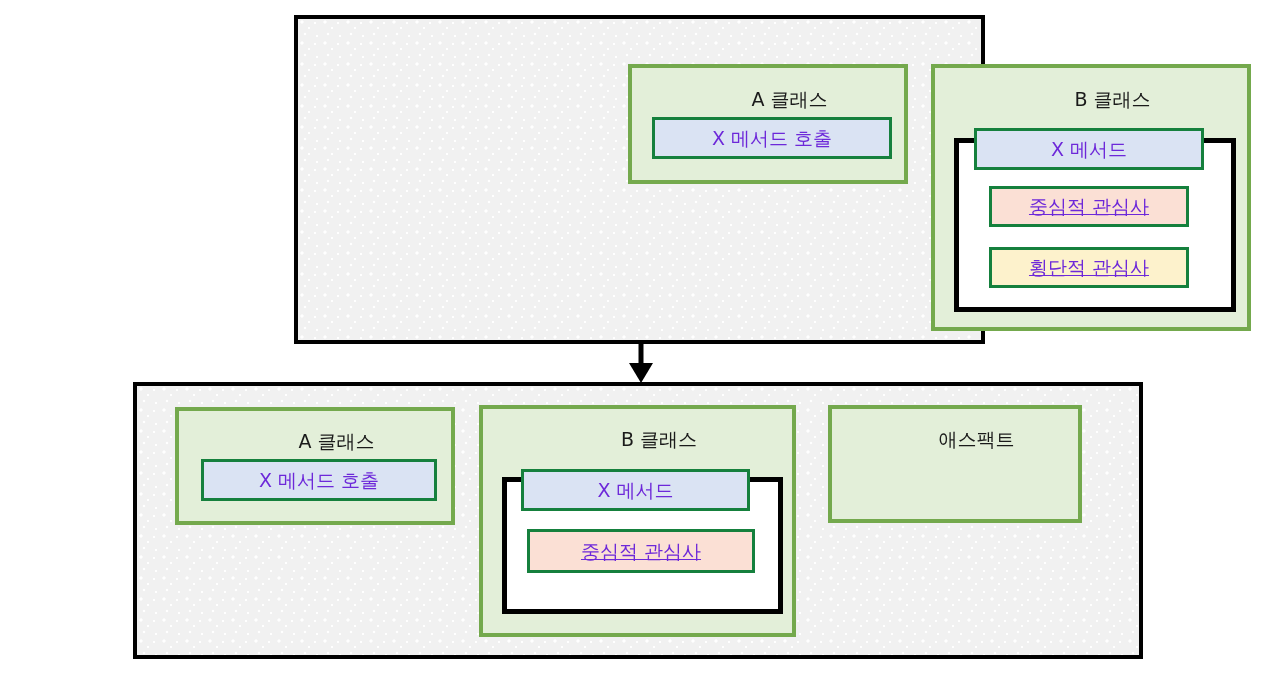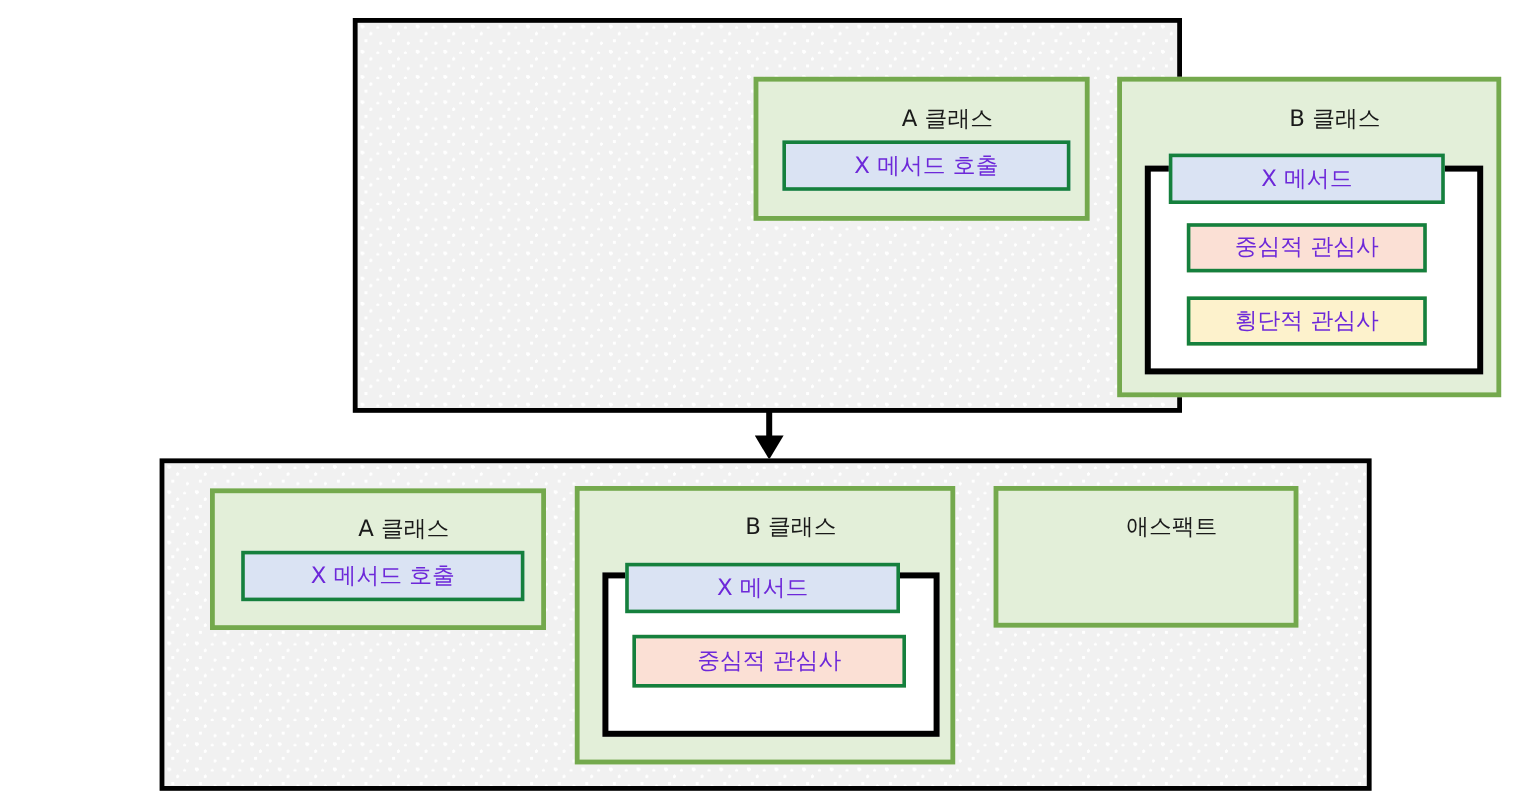--- a/index.html
+++ b/index.html
@@ -65,21 +65,21 @@
     border: 3px solid #15803d;
     display: flex;
     align-items: center;
     justify-content: center;
     color: #6d28d9;
     font-size: 19px;
     line-height: 1;
     white-space: nowrap;
   }
   .member.blue   { background: #dae3f3; }
-  .member.pink   { background: #fbe0d5; }
+  .member.pink   { background: #fbe0d5; text-decoration: underline; }
   .member.yellow { background: #fdf2cc; }
 
   
   .weave-box {
     position: absolute;
     box-sizing: border-box;
     border: 5px solid #000000;
     background: #ffffff;
   }
 
@@ -89,21 +89,21 @@
   
   #class-a-before      { left: 330px; top: 45px;  width: 280px; height: 120px; }
   #class-a-before-title{ top: 20px; }
   #member-a-before     { left: 20px; top: 49px; width: 240px; height: 42px; }
 
   #class-b-before      { left: 633px; top: 45px; width: 320px; height: 267px; }
   #class-b-before-title{ top: 20px; }
   #weave-before        { left: 19px; top: 70px; width: 282px; height: 174px; }
   #member-bx-before    { left: 39px; top: 60px; width: 230px; height: 42px; z-index: 3; }
   #member-core-before  { left: 54px; top: 118px; width: 200px; height: 41px; z-index: 3; }
-  #member-cross-before { left: 54px; top: 179px; width: 200px; height: 41px; z-index: 3; }
+  #member-cross-before { left: 54px; top: 179px; width: 200px; height: 41px; z-index: 3; text-decoration: underline; }
 
   
   #class-a-after       { left: 175px; top: 407px; width: 280px; height: 118px; }
   #class-a-after-title { top: 19px; }
   #member-a-after      { left: 22px; top: 48px; width: 236px; height: 42px; }
 
   #class-b-after       { left: 479px; top: 405px; width: 317px; height: 232px; }
   #class-b-after-title { top: 19px; }
   #weave-after         { left: 19px; top: 68px; width: 281px; height: 137px; }
   #member-bx-after     { left: 38px; top: 60px; width: 229px; height: 42px; z-index: 3; }

